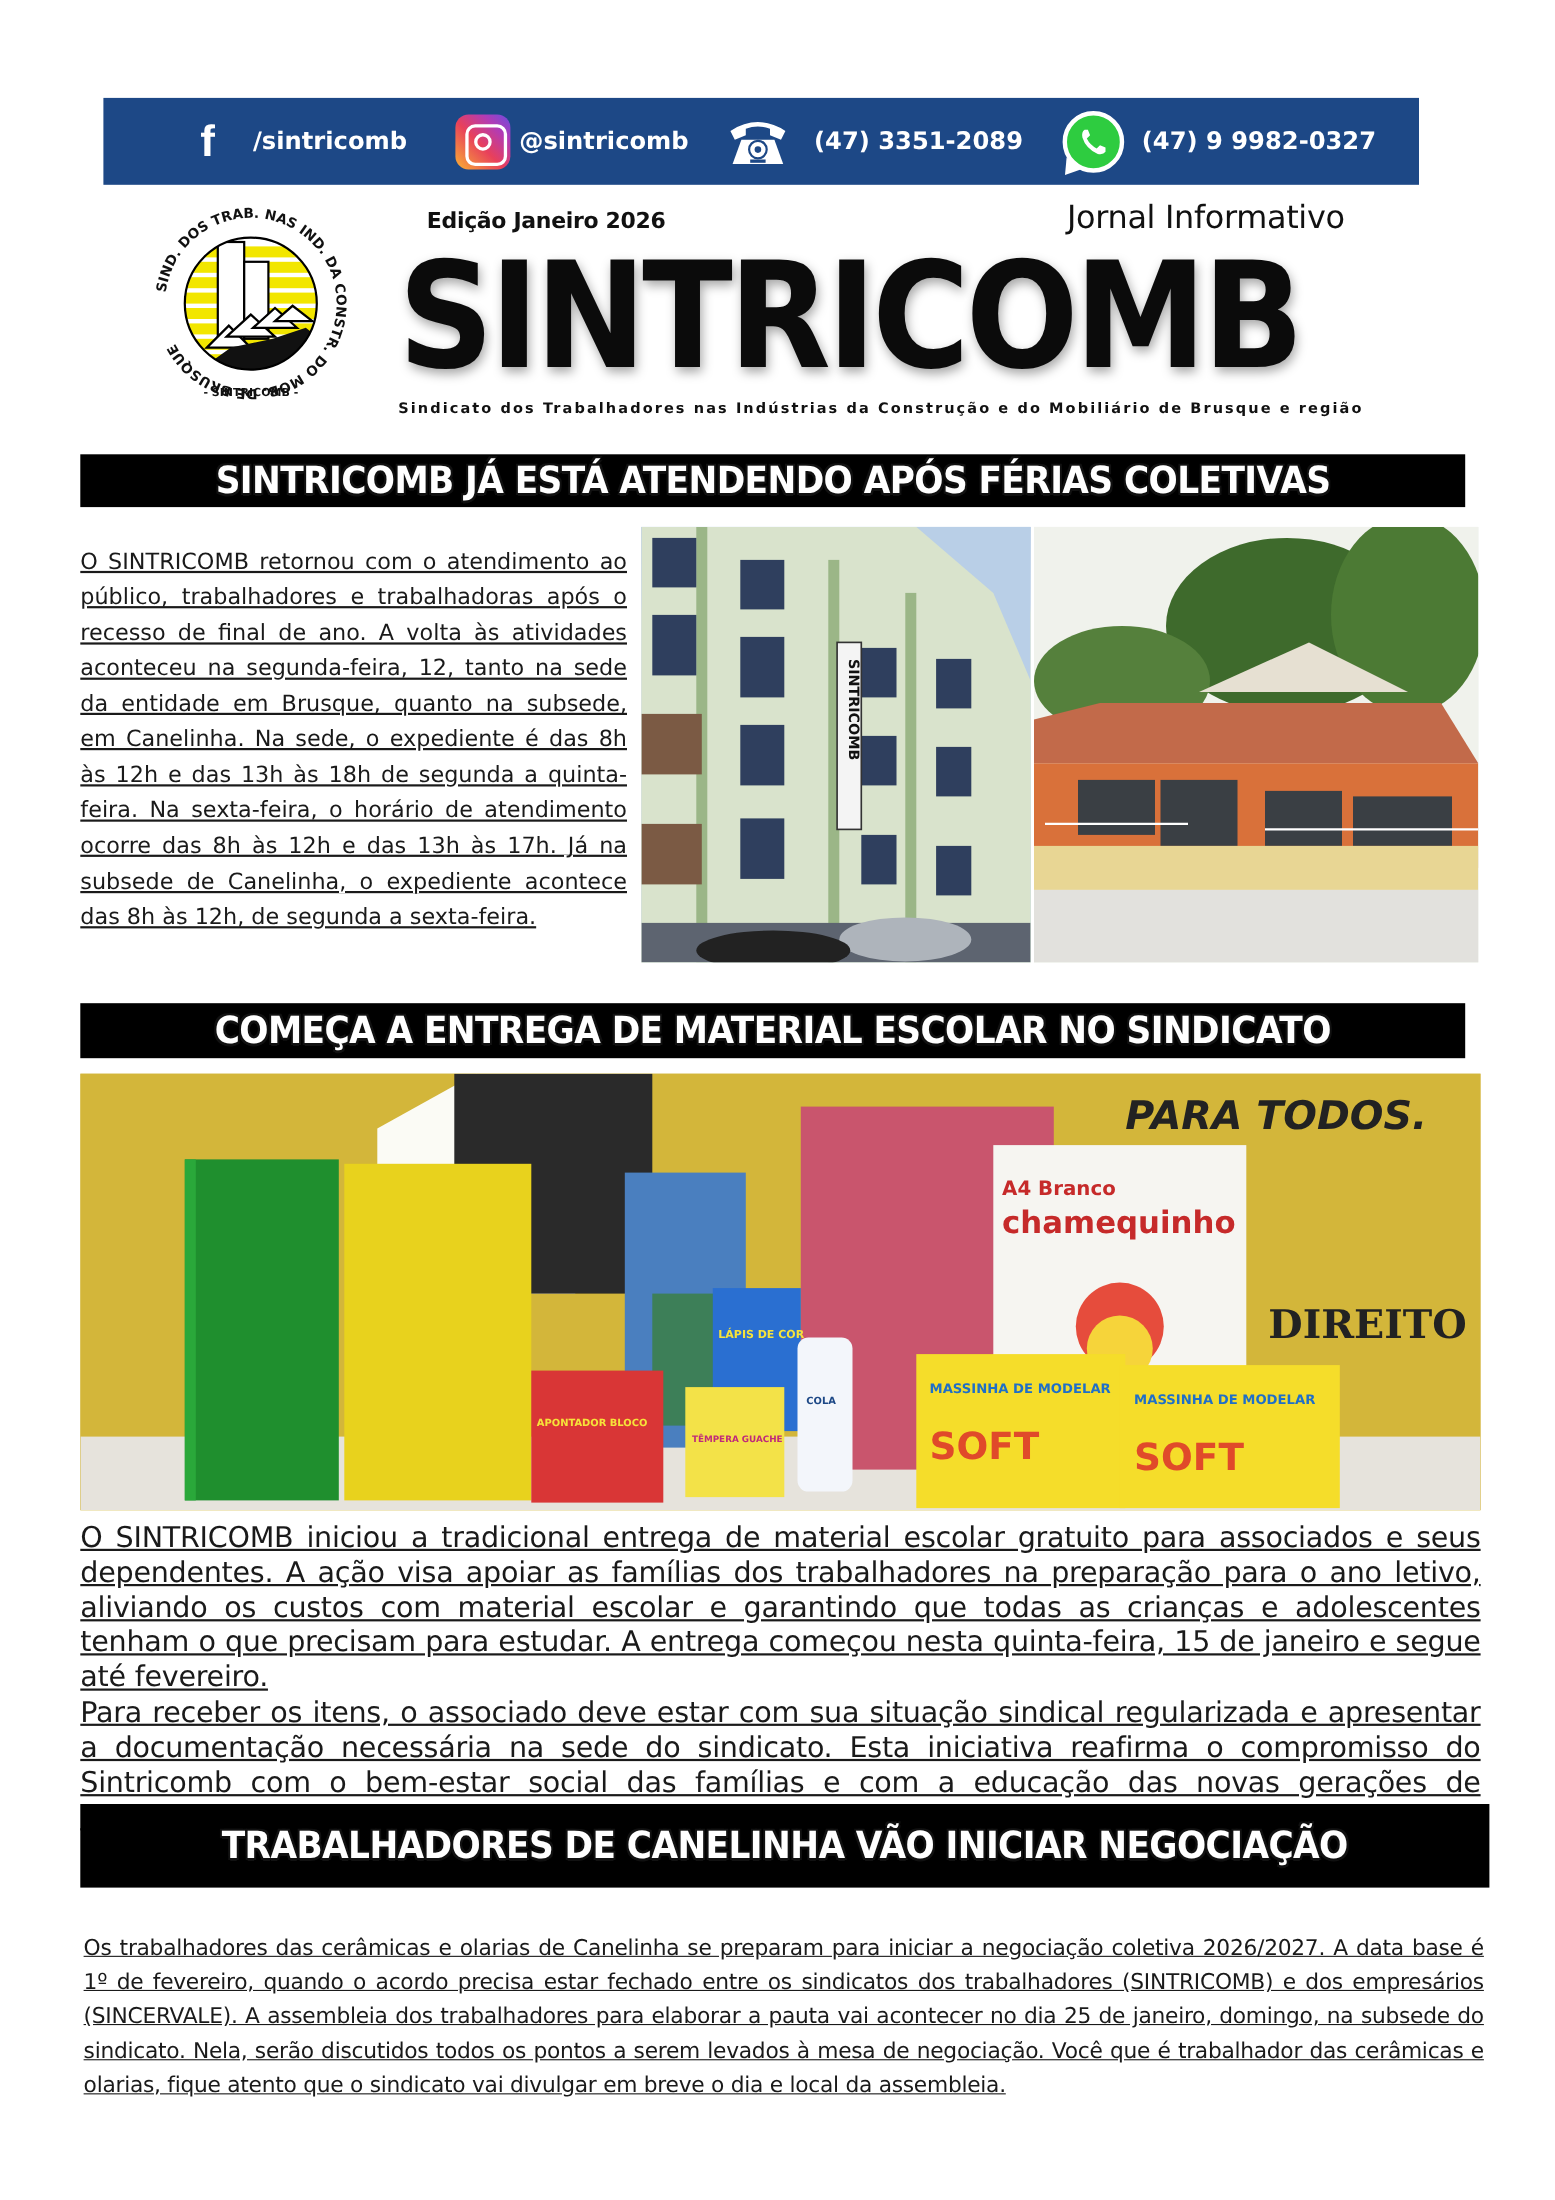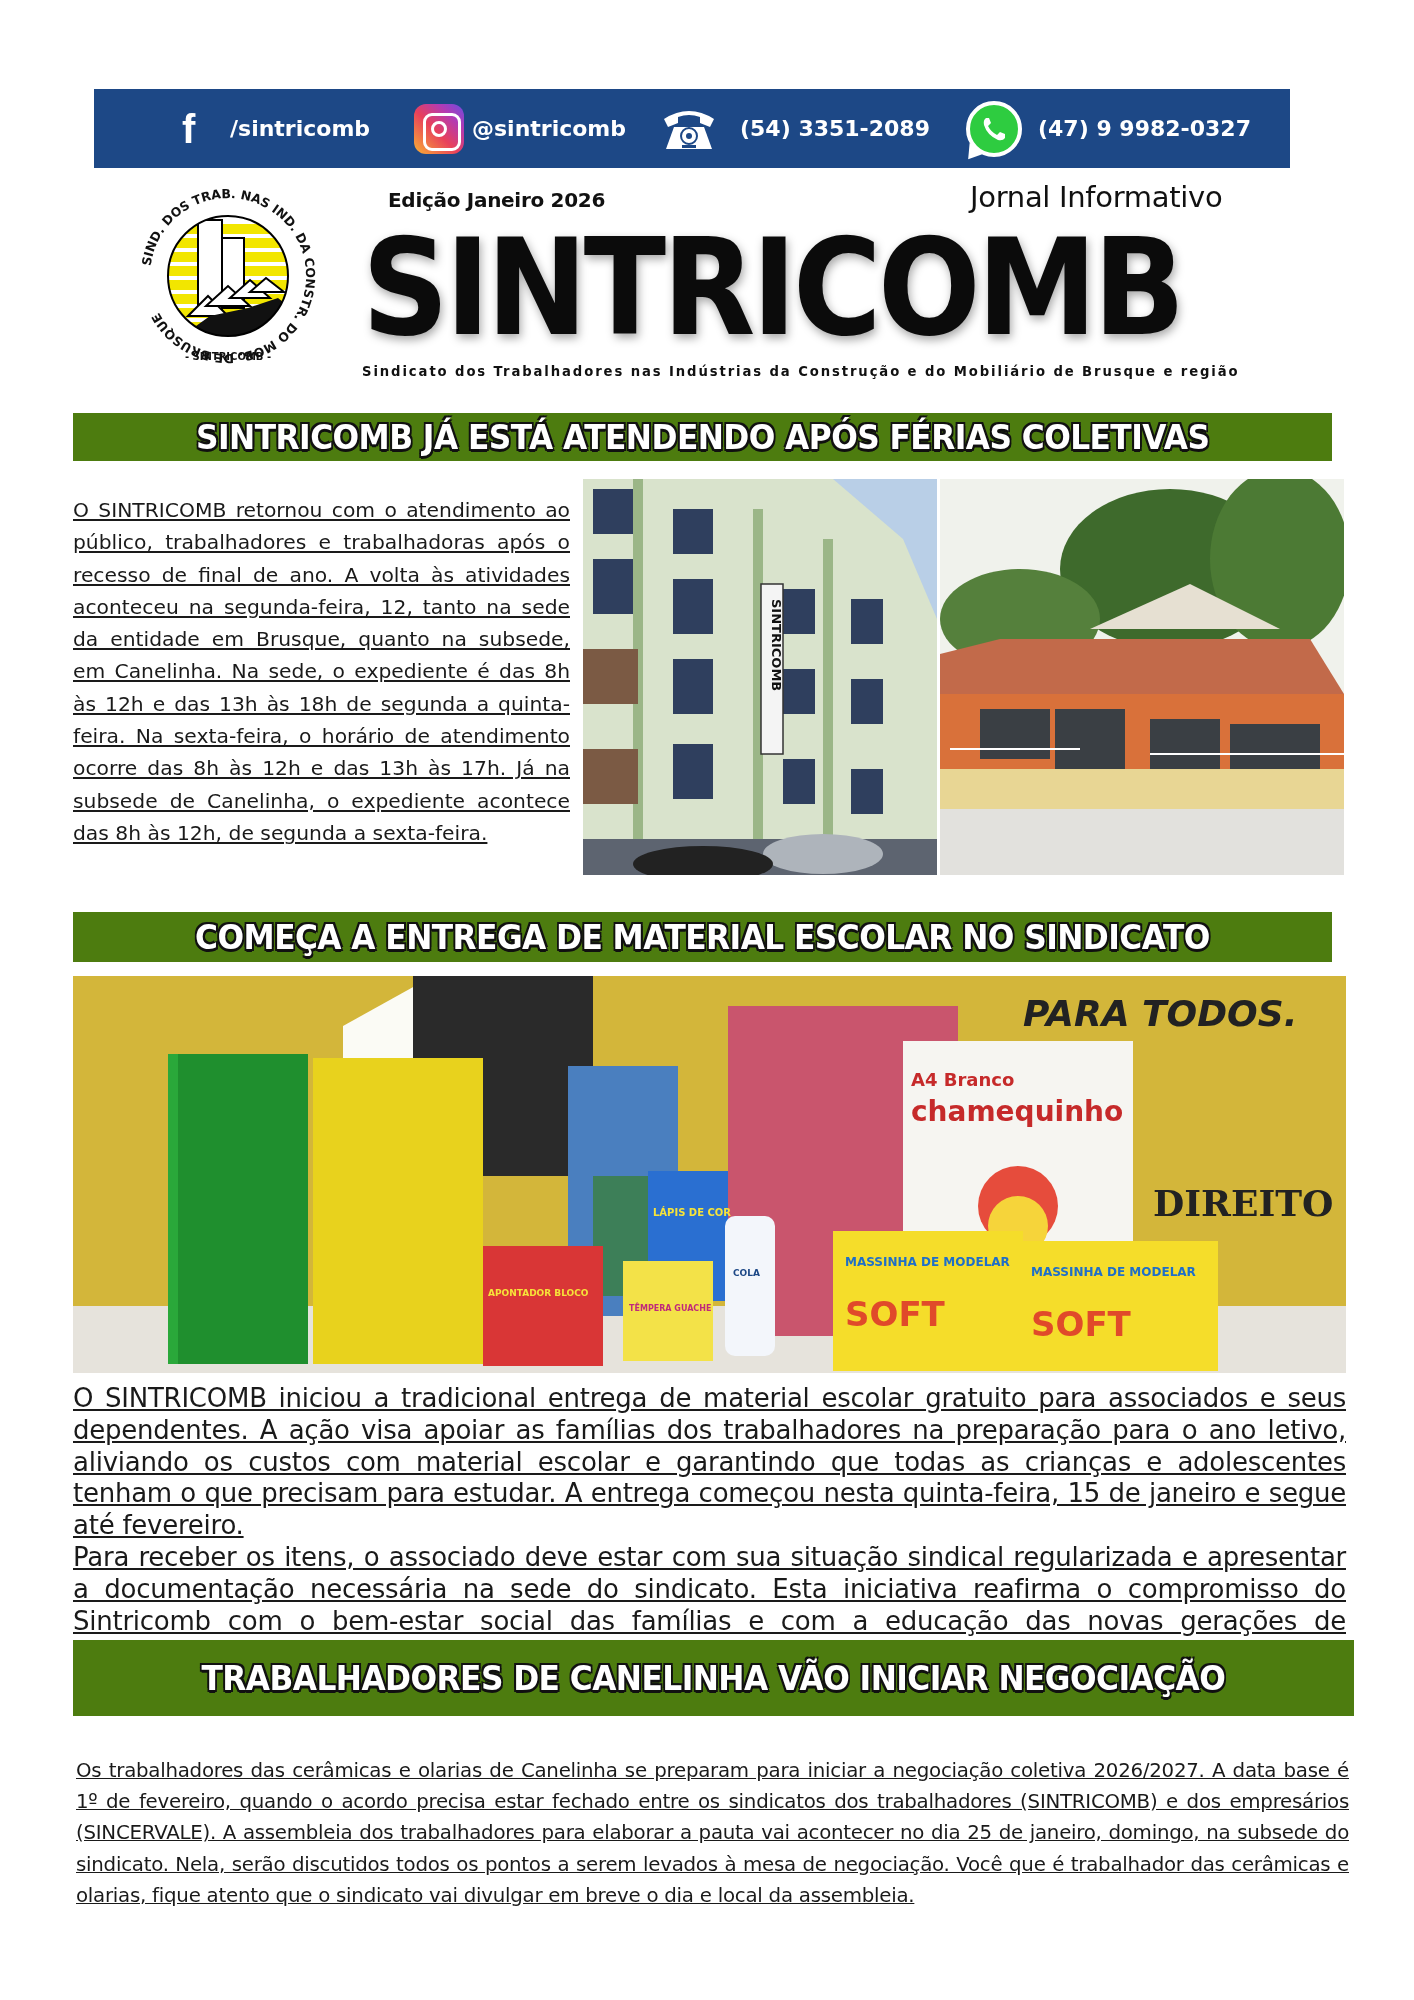--- a/index.html
+++ b/index.html
@@ -37,21 +37,21 @@
   .journal { position: absolute; left: 970px; top: 180px; font-family: "DejaVu Sans", sans-serif;
     font-weight: normal; font-size: 29px; color: #111; letter-spacing: -0.3px; }
   .brand { position: absolute; left: 362px; top: 218px; width: 930px; height: 140px;
     font-family: "DejaVu Sans", sans-serif; font-weight: bold; font-size: 134px; line-height: 140px;
     color: #0b0b0b; letter-spacing: -4px; transform: scaleX(0.9); transform-origin: left center;
     text-shadow: 2px 4px 10px rgba(0,0,0,0.35); white-space: nowrap; }
   .brand-sub { position: absolute; left: 362px; top: 364px; width: 930px; font-family: "DejaVu Sans", sans-serif;
     font-weight: bold; font-size: 13.2px; letter-spacing: 1.9px; color: #111; white-space: nowrap; }
 
   
-  .section-head { position: absolute; background: #4d7c0f; color: #fff;
+  .section-head { position: absolute; background: #000000; color: #fff;
     font-family: "DejaVu Sans", sans-serif; font-weight: bold; display: flex; align-items: center; justify-content: center;
     text-shadow: -2px -2px 0 #111, 2px -2px 0 #111, -2px 2px 0 #111, 2px 2px 0 #111, 0 3px 0 #111;
     white-space: nowrap; letter-spacing: -0.6px; }
   .head-1 { left: 73px; top: 413px; width: 1259px; height: 48px; font-size: 34px; }
   .head-2 { left: 73px; top: 912px; width: 1259px; height: 50px; font-size: 34px; }
   .head-3 { left: 73px; top: 1640px; width: 1281px; height: 76px; font-size: 34px; }
   .head-inner { display: inline-block; transform: scaleX(0.92); }
 
   
   .text-block { position: absolute; font-family: "DejaVu Sans", sans-serif; color: #1a1a1a; }
@@ -82,21 +82,21 @@
   <div class="contact-item" style="left:566px;">
     <span class="icon-phone">
       <svg width="58" height="48" viewBox="0 0 58 48">
         <path d="M4 14 Q29 -2 54 14 L50 22 L40 18 L40 12 Q29 8 18 12 L18 18 L8 22 Z" fill="#fff"></path>
         <path d="M14 22 L44 22 L52 44 L6 44 Z" fill="#fff"></path>
         <circle cx="29" cy="31" r="8" fill="none" stroke="#1d4886" stroke-width="2"></circle>
         <circle cx="29" cy="31" r="3" fill="#1d4886"></circle>
         <rect x="22" y="40" width="14" height="3" fill="#1d4886"></rect>
       </svg>
     </span>
-    <span style="margin-left:22px;">(54) 3351-2089</span>
+    <span style="margin-left:22px;">(47) 3351-2089</span>
   </div>
   <div class="contact-item" style="left:872px;">
     <span class="icon-wa">
       <svg width="48" height="48" viewBox="0 0 48 48" style="position:absolute;left:0;top:0;">
         <path d="M16 13 Q13 15 14 20 Q17 30 28 35 Q33 36 35 33 L35 29 L30 27 L27 30 Q21 27 18 21 L21 18 L19 13 Z" fill="#fff"></path>
       </svg>
     </span>
     <span style="margin-left:16px;">(47) 9 9982-0327</span>
   </div>
 </div>

